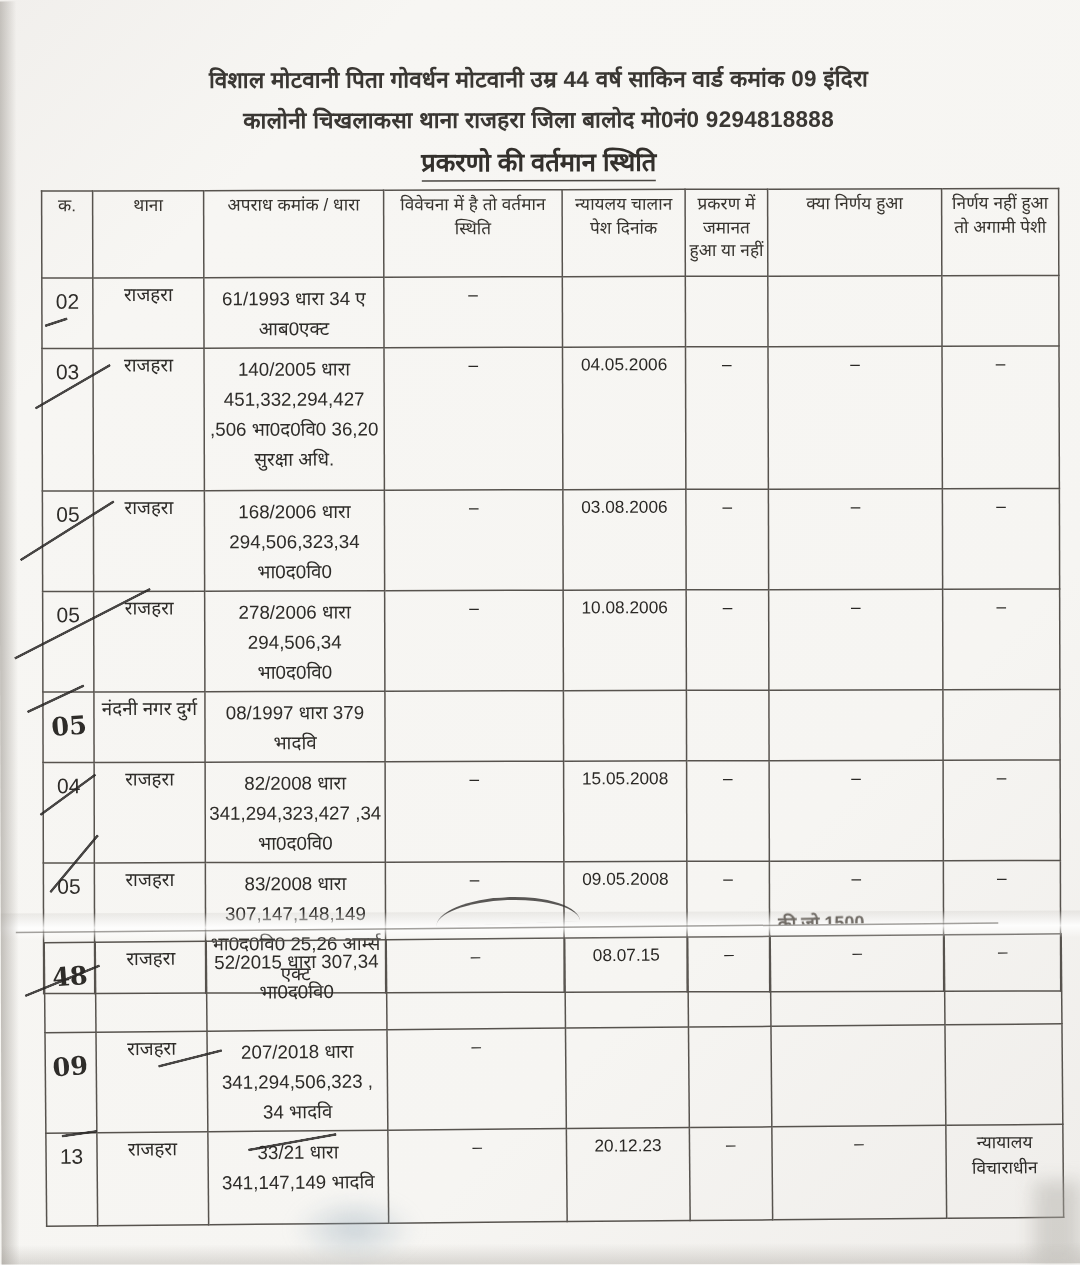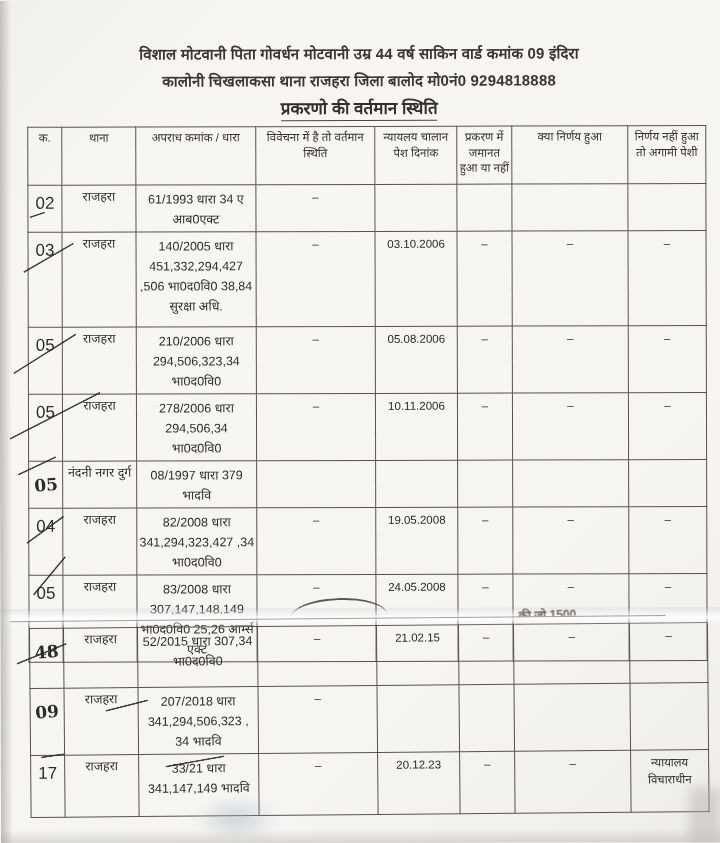--- a/index.html
+++ b/index.html
@@ -33,21 +33,21 @@
 
   
   table{border-collapse:collapse;table-layout:fixed;}
   td,th{border:1.2px solid #57534e;vertical-align:top;text-align:center;
     font-size:12px;line-height:1.5;padding:2px 2px;overflow:hidden;word-wrap:break-word;}
   thead th{font-weight:normal;font-size:11.5px;line-height:1.35;vertical-align:top;padding-top:3px;color:#37342f;}
   .tbl-upper{position:absolute;left:28px;top:126px;width:678px;}
   .tbl-lower{position:absolute;left:29px;top:625px;width:677px;transform:rotate(-0.35deg);}
   col.c1{width:34px}col.c2{width:74px}col.c3{width:120px}col.c4{width:119px}
   col.c5{width:82px}col.c6{width:55px}col.c7{width:116px}col.c8{width:78px}
-  td.sn{font-size:17px;padding-top:5px;}
+  td.sn{font-size:14px;padding-top:5px;}
   td.sn.hand{font-family:"DejaVu Serif",serif;font-weight:bold;font-size:17px;color:#19181
 6;transform:rotate(-4deg);padding-top:10px;}
   td.thana,td.offense{font-size:12.5px;}
   td.offense{line-height:1.6;padding-top:4px;}
   td.dash,td.date{font-size:11.5px;padding-top:4px;color:#2a2825;}
   td.next{font-size:11.5px;padding-top:4px;}
   tr{height:auto;}
   
   .tbl-upper thead tr{height:58px;}
   .tbl-upper tbody tr:nth-child(1){height:44px;}
@@ -118,73 +118,73 @@
           <td class="offense">61/1993 धारा 34 ए आब0एक्ट</td>
           <td class="dash">–</td>
           <td class="date"></td>
           <td class="dash"></td>
           <td class="dash"></td>
           <td class="next"></td>
         </tr>
         <tr>
           <td class="sn">03</td>
           <td class="thana">राजहरा</td>
-          <td class="offense">140/2005 धारा 451,332,294,427 ,506 भा0द0वि0 38,84 सुरक्षा अधि.</td>
-          <td class="dash">–</td>
-          <td class="date">03.10.2006</td>
+          <td class="offense">140/2005 धारा 451,332,294,427 ,506 भा0द0वि0 36,20 सुरक्षा अधि.</td>
+          <td class="dash">–</td>
+          <td class="date">04.05.2006</td>
           <td class="dash">–</td>
           <td class="dash">–</td>
           <td class="next">–</td>
         </tr>
         <tr>
           <td class="sn">05</td>
           <td class="thana">राजहरा</td>
-          <td class="offense">210/2006 धारा 294,506,323,34 भा0द0वि0</td>
-          <td class="dash">–</td>
-          <td class="date">05.08.2006</td>
+          <td class="offense">168/2006 धारा 294,506,323,34 भा0द0वि0</td>
+          <td class="dash">–</td>
+          <td class="date">03.08.2006</td>
           <td class="dash">–</td>
           <td class="dash">–</td>
           <td class="next">–</td>
         </tr>
         <tr>
           <td class="sn">05</td>
           <td class="thana">राजहरा</td>
           <td class="offense">278/2006 धारा 294,506,34 भा0द0वि0</td>
           <td class="dash">–</td>
-          <td class="date">10.11.2006</td>
+          <td class="date">10.08.2006</td>
           <td class="dash">–</td>
           <td class="dash">–</td>
           <td class="next">–</td>
         </tr>
         <tr>
           <td class="sn hand">05</td>
           <td class="thana">नंदनी नगर दुर्ग</td>
           <td class="offense">08/1997 धारा 379 भादवि</td>
           <td class="dash"></td>
           <td class="date"></td>
           <td class="dash"></td>
           <td class="dash"></td>
           <td class="next"></td>
         </tr>
         <tr>
           <td class="sn">04</td>
           <td class="thana">राजहरा</td>
           <td class="offense">82/2008 धारा 341,294,323,427 ,34 भा0द0वि0</td>
           <td class="dash">–</td>
-          <td class="date">19.05.2008</td>
+          <td class="date">15.05.2008</td>
           <td class="dash">–</td>
           <td class="dash">–</td>
           <td class="next">–</td>
         </tr>
         <tr>
           <td class="sn">05</td>
           <td class="thana">राजहरा</td>
           <td class="offense">83/2008 धारा 307,147,148,149 भा0द0वि0 25,26 आर्म्स एक्ट</td>
           <td class="dash">–</td>
-          <td class="date">24.05.2008</td>
+          <td class="date">09.05.2008</td>
           <td class="dash">–</td>
           <td class="dash">–</td>
           <td class="next">–</td>
         </tr>
       </tbody>
   </table>
 
   <table class="tbl-lower">
     <colgroup>
         <col class="c1">
@@ -195,37 +195,37 @@
         <col class="c6">
         <col class="c7">
         <col class="c8">
       </colgroup>
     <tbody id="tbody-lower">
         <tr>
           <td class="sn hand">48</td>
           <td class="thana">राजहरा</td>
           <td class="offense">52/2015 धारा 307,34 भा0द0वि0</td>
           <td class="dash">–</td>
-          <td class="date">21.02.15</td>
+          <td class="date">08.07.15</td>
           <td class="dash">–</td>
           <td class="dash">–</td>
           <td class="next">–</td>
         </tr>
         <tr>
           <td class="sn hand">09</td>
           <td class="thana">राजहरा</td>
           <td class="offense">207/2018 धारा 341,294,506,323 , 34 भादवि</td>
           <td class="dash">–</td>
           <td class="date"></td>
           <td class="dash"></td>
           <td class="dash"></td>
           <td class="next"></td>
         </tr>
         <tr>
-          <td class="sn">17</td>
+          <td class="sn">13</td>
           <td class="thana">राजहरा</td>
           <td class="offense">33/21 धारा 341,147,149 भादवि</td>
           <td class="dash">–</td>
           <td class="date">20.12.23</td>
           <td class="dash">–</td>
           <td class="dash">–</td>
           <td class="next">न्यायालय विचाराधीन</td>
         </tr>
       </tbody>
   </table>

